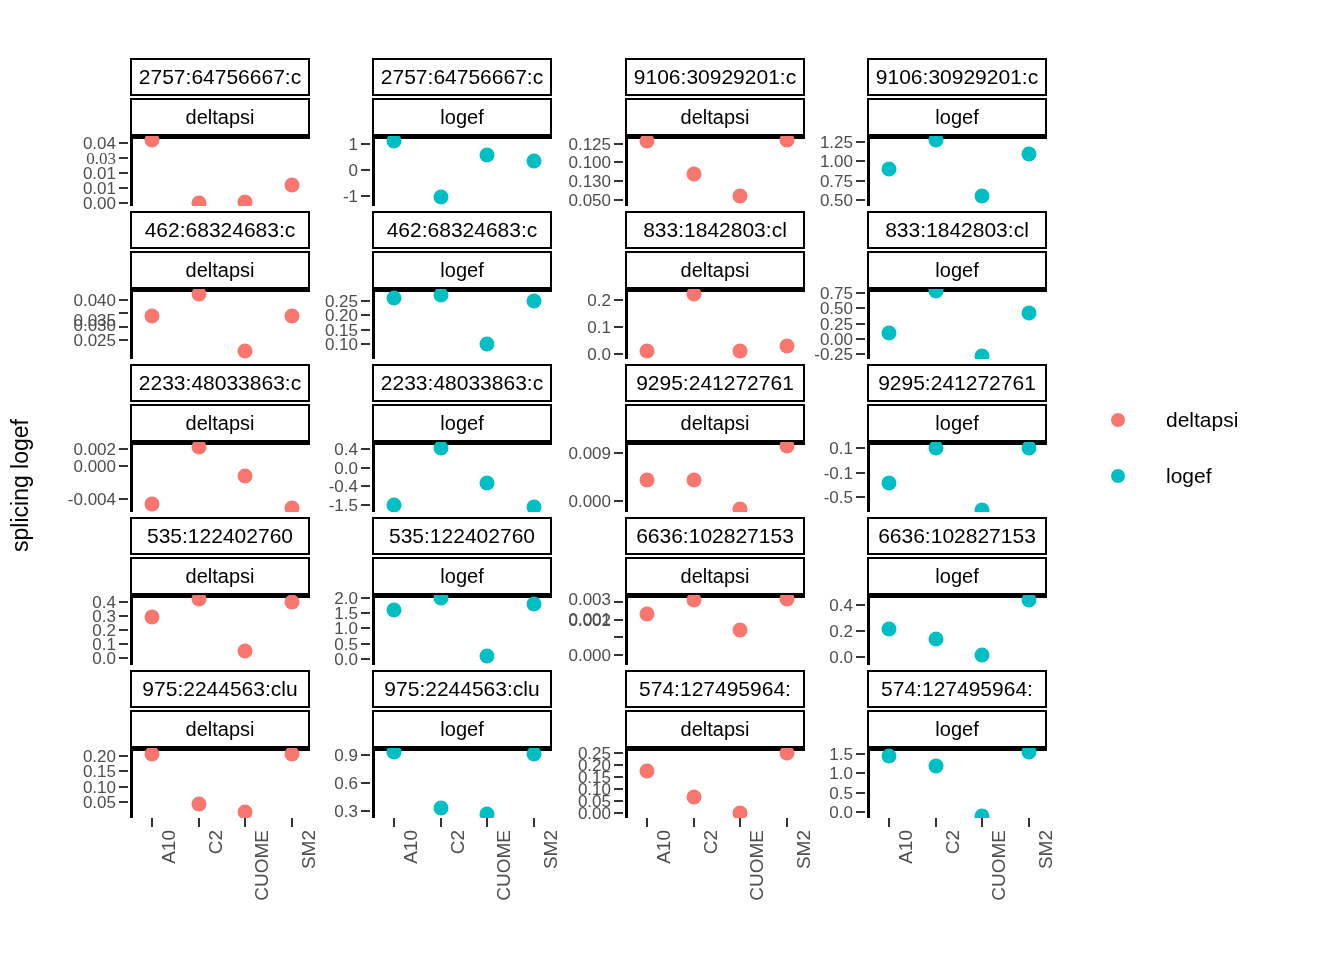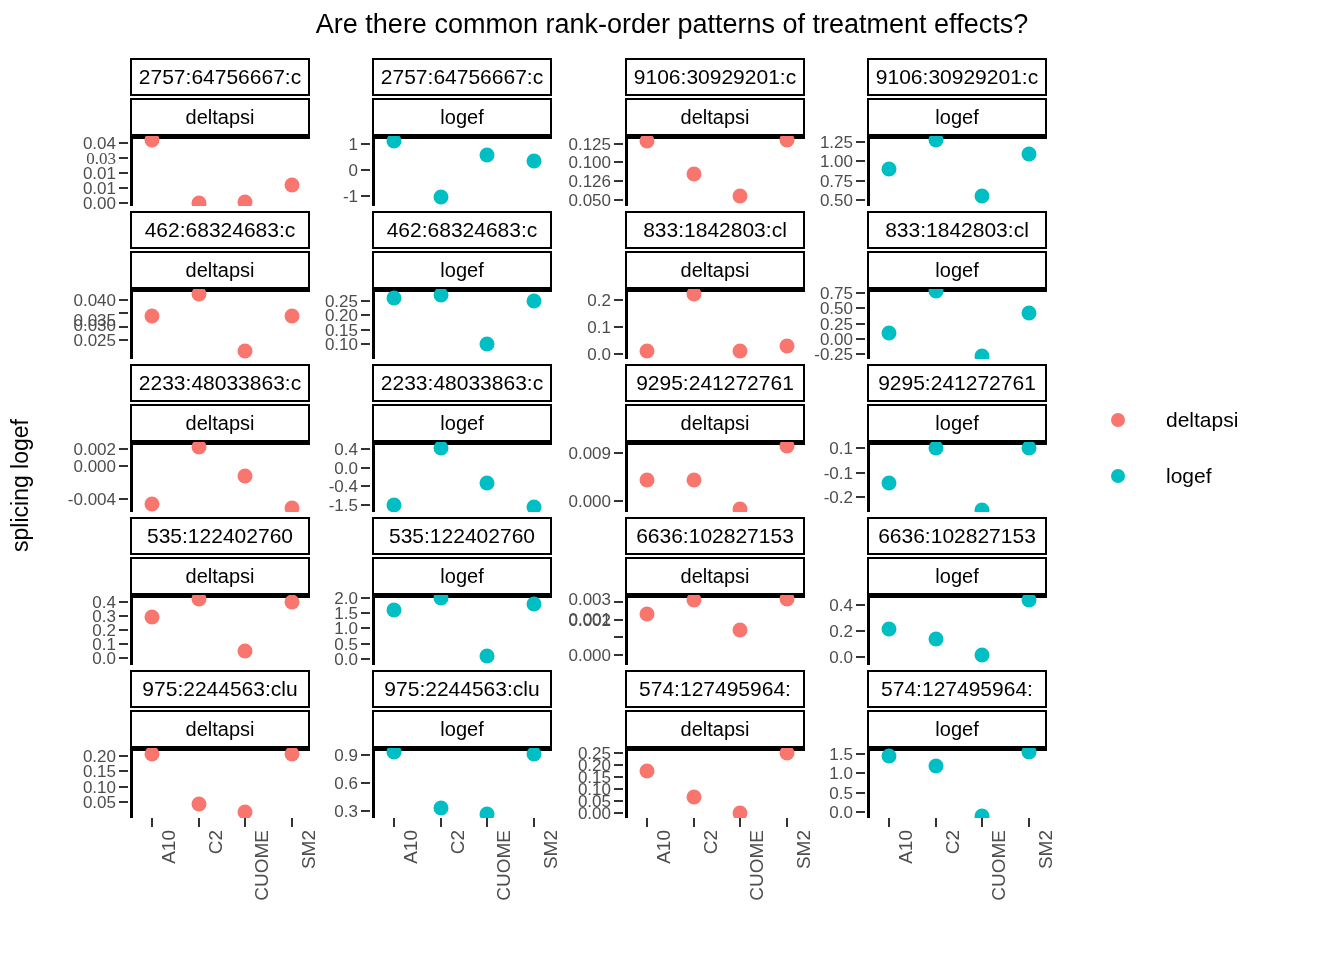--- a/index.html
+++ b/index.html
@@ -160,21 +160,20 @@
   .legend-dot{width:14px;height:14px;border-radius:50%;}
   .legend-label{
     margin-left:28px;font-size:21px;color:#000;white-space:nowrap;
   }
 </style>
 </head>
 <body>
 
 <div id="root">
 
-  <div class="plot-title">Are there common rank-order patterns of treatment effects?</div>
 
   <div class="y-axis-title">
     <span>splicing logef</span>
   </div>
 
   <div class="grid" id="grid">
       <div class="facet-cell" style="left: 130px; top: 0px; width: 180px; height: 148px;">
         <div class="strip strip-outer">
           <span class="strip-text">2757:64756667:c</span>
         </div>
@@ -237,21 +236,21 @@
           <div class="panel-border-top"></div>
           <div class="panel-border-left"></div>
           <div class="pt deltapsi" style="left: 22px; top: 5.26882px;"></div>
           <div class="pt deltapsi" style="left: 68.6667px; top: 37.6344px;"></div>
           <div class="pt deltapsi" style="left: 115.333px; top: 60.2151px;"></div>
           <div class="pt deltapsi" style="left: 162px; top: 3.76344px;"></div>
         </div>
         <div class="yaxis" style="left: -92px; height: 70px;">
           <div class="ytick-label" style="top: 63.9785px;">0.050</div>
           <div class="ytick-mark" style="top: 63.9785px;"></div>
-          <div class="ytick-label" style="top: 45.1613px;">0.126</div>
+          <div class="ytick-label" style="top: 45.1613px;">0.130</div>
           <div class="ytick-mark" style="top: 45.1613px;"></div>
           <div class="ytick-label" style="top: 26.3441px;">0.100</div>
           <div class="ytick-mark" style="top: 26.3441px;"></div>
           <div class="ytick-label" style="top: 7.52688px;">0.125</div>
           <div class="ytick-mark" style="top: 7.52688px;"></div>
         </div>
       </div>
       <div class="facet-cell" style="left: 867px; top: 0px; width: 180px; height: 148px;">
         <div class="strip strip-outer">
           <span class="strip-text">9106:30929201:c</span>
@@ -463,21 +462,21 @@
         </div>
         <div class="panel" style="height: 70px;">
           <div class="panel-border-top"></div>
           <div class="panel-border-left"></div>
           <div class="pt logef" style="left: 22px; top: 40.5263px;"></div>
           <div class="pt logef" style="left: 68.6667px; top: 6.14035px;"></div>
           <div class="pt logef" style="left: 115.333px; top: 67.5439px;"></div>
           <div class="pt logef" style="left: 162px; top: 6.14035px;"></div>
         </div>
         <div class="yaxis" style="left: -92px; height: 70px;">
-          <div class="ytick-label" style="top: 55.2632px;">-0.2</div>
+          <div class="ytick-label" style="top: 55.2632px;">-0.5</div>
           <div class="ytick-mark" style="top: 55.2632px;"></div>
           <div class="ytick-label" style="top: 30.7018px;">-0.1</div>
           <div class="ytick-mark" style="top: 30.7018px;"></div>
           <div class="ytick-label" style="top: 6.14035px;">0.1</div>
           <div class="ytick-mark" style="top: 6.14035px;"></div>
         </div>
       </div>
       <div class="facet-cell" style="left: 130px; top: 459px; width: 180px; height: 148px;">
         <div class="strip strip-outer">
           <span class="strip-text">535:122402760</span>

